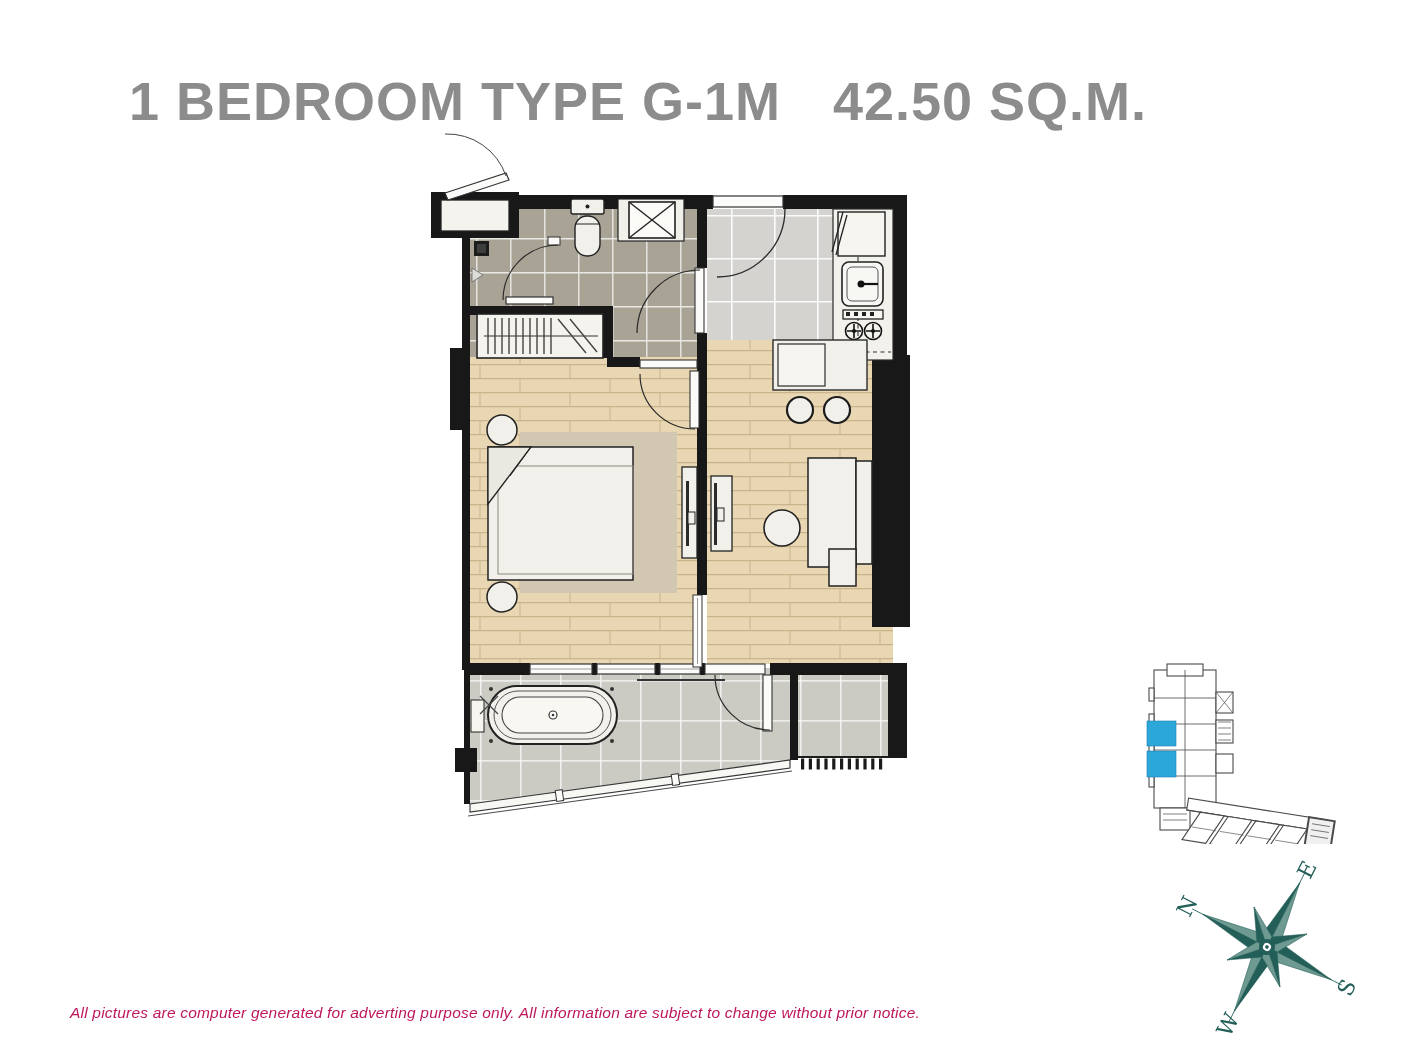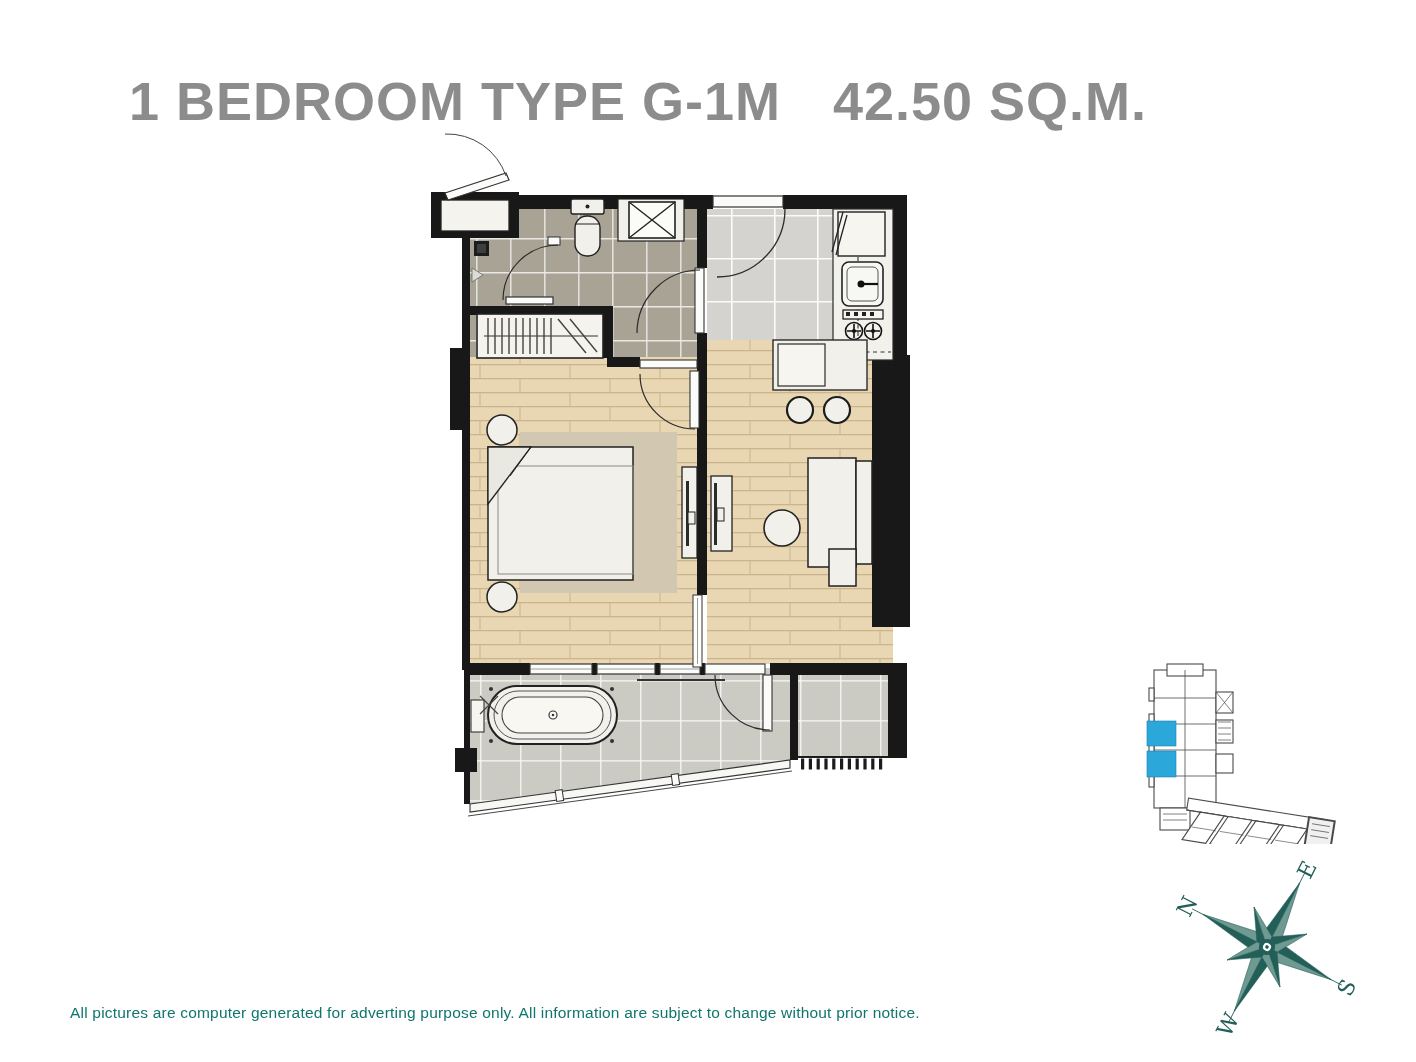--- a/index.html
+++ b/index.html
@@ -1,21 +1,21 @@
 <!DOCTYPE html>
 <html><head>
 <meta charset="utf-8">
 <style>
   html,body{margin:0;padding:0;background:#fff;}
   .canvas{position:relative;width:1416px;height:1062px;background:#ffffff;overflow:hidden;
           font-family:"Liberation Sans", sans-serif;}
   .title{position:absolute;left:0;top:70px;width:1276px;text-align:center;
          font-weight:bold;font-size:54px;letter-spacing:1px;color:#8c8c8c;white-space:nowrap;}
   .title .area{margin-left:52px;}
-  .disclaimer{position:absolute;left:70px;top:1004px;font-size:15.5px;color:#0f766e;letter-spacing:0.2px;}
+  .disclaimer{position:absolute;left:70px;top:1004px;font-size:15.5px;color:#be185d;letter-spacing:0.2px;font-style:italic;}
   svg text{font-family:"DejaVu Serif", serif;}
   .plan-svg{position:absolute;left:425px;top:128px;}
   .keyplan-svg{position:absolute;left:1127px;top:658px;}
   .compass-svg{position:absolute;left:1175px;top:845px;}
 </style>
 </head>
 <body>
 
 <div class="canvas">
 

